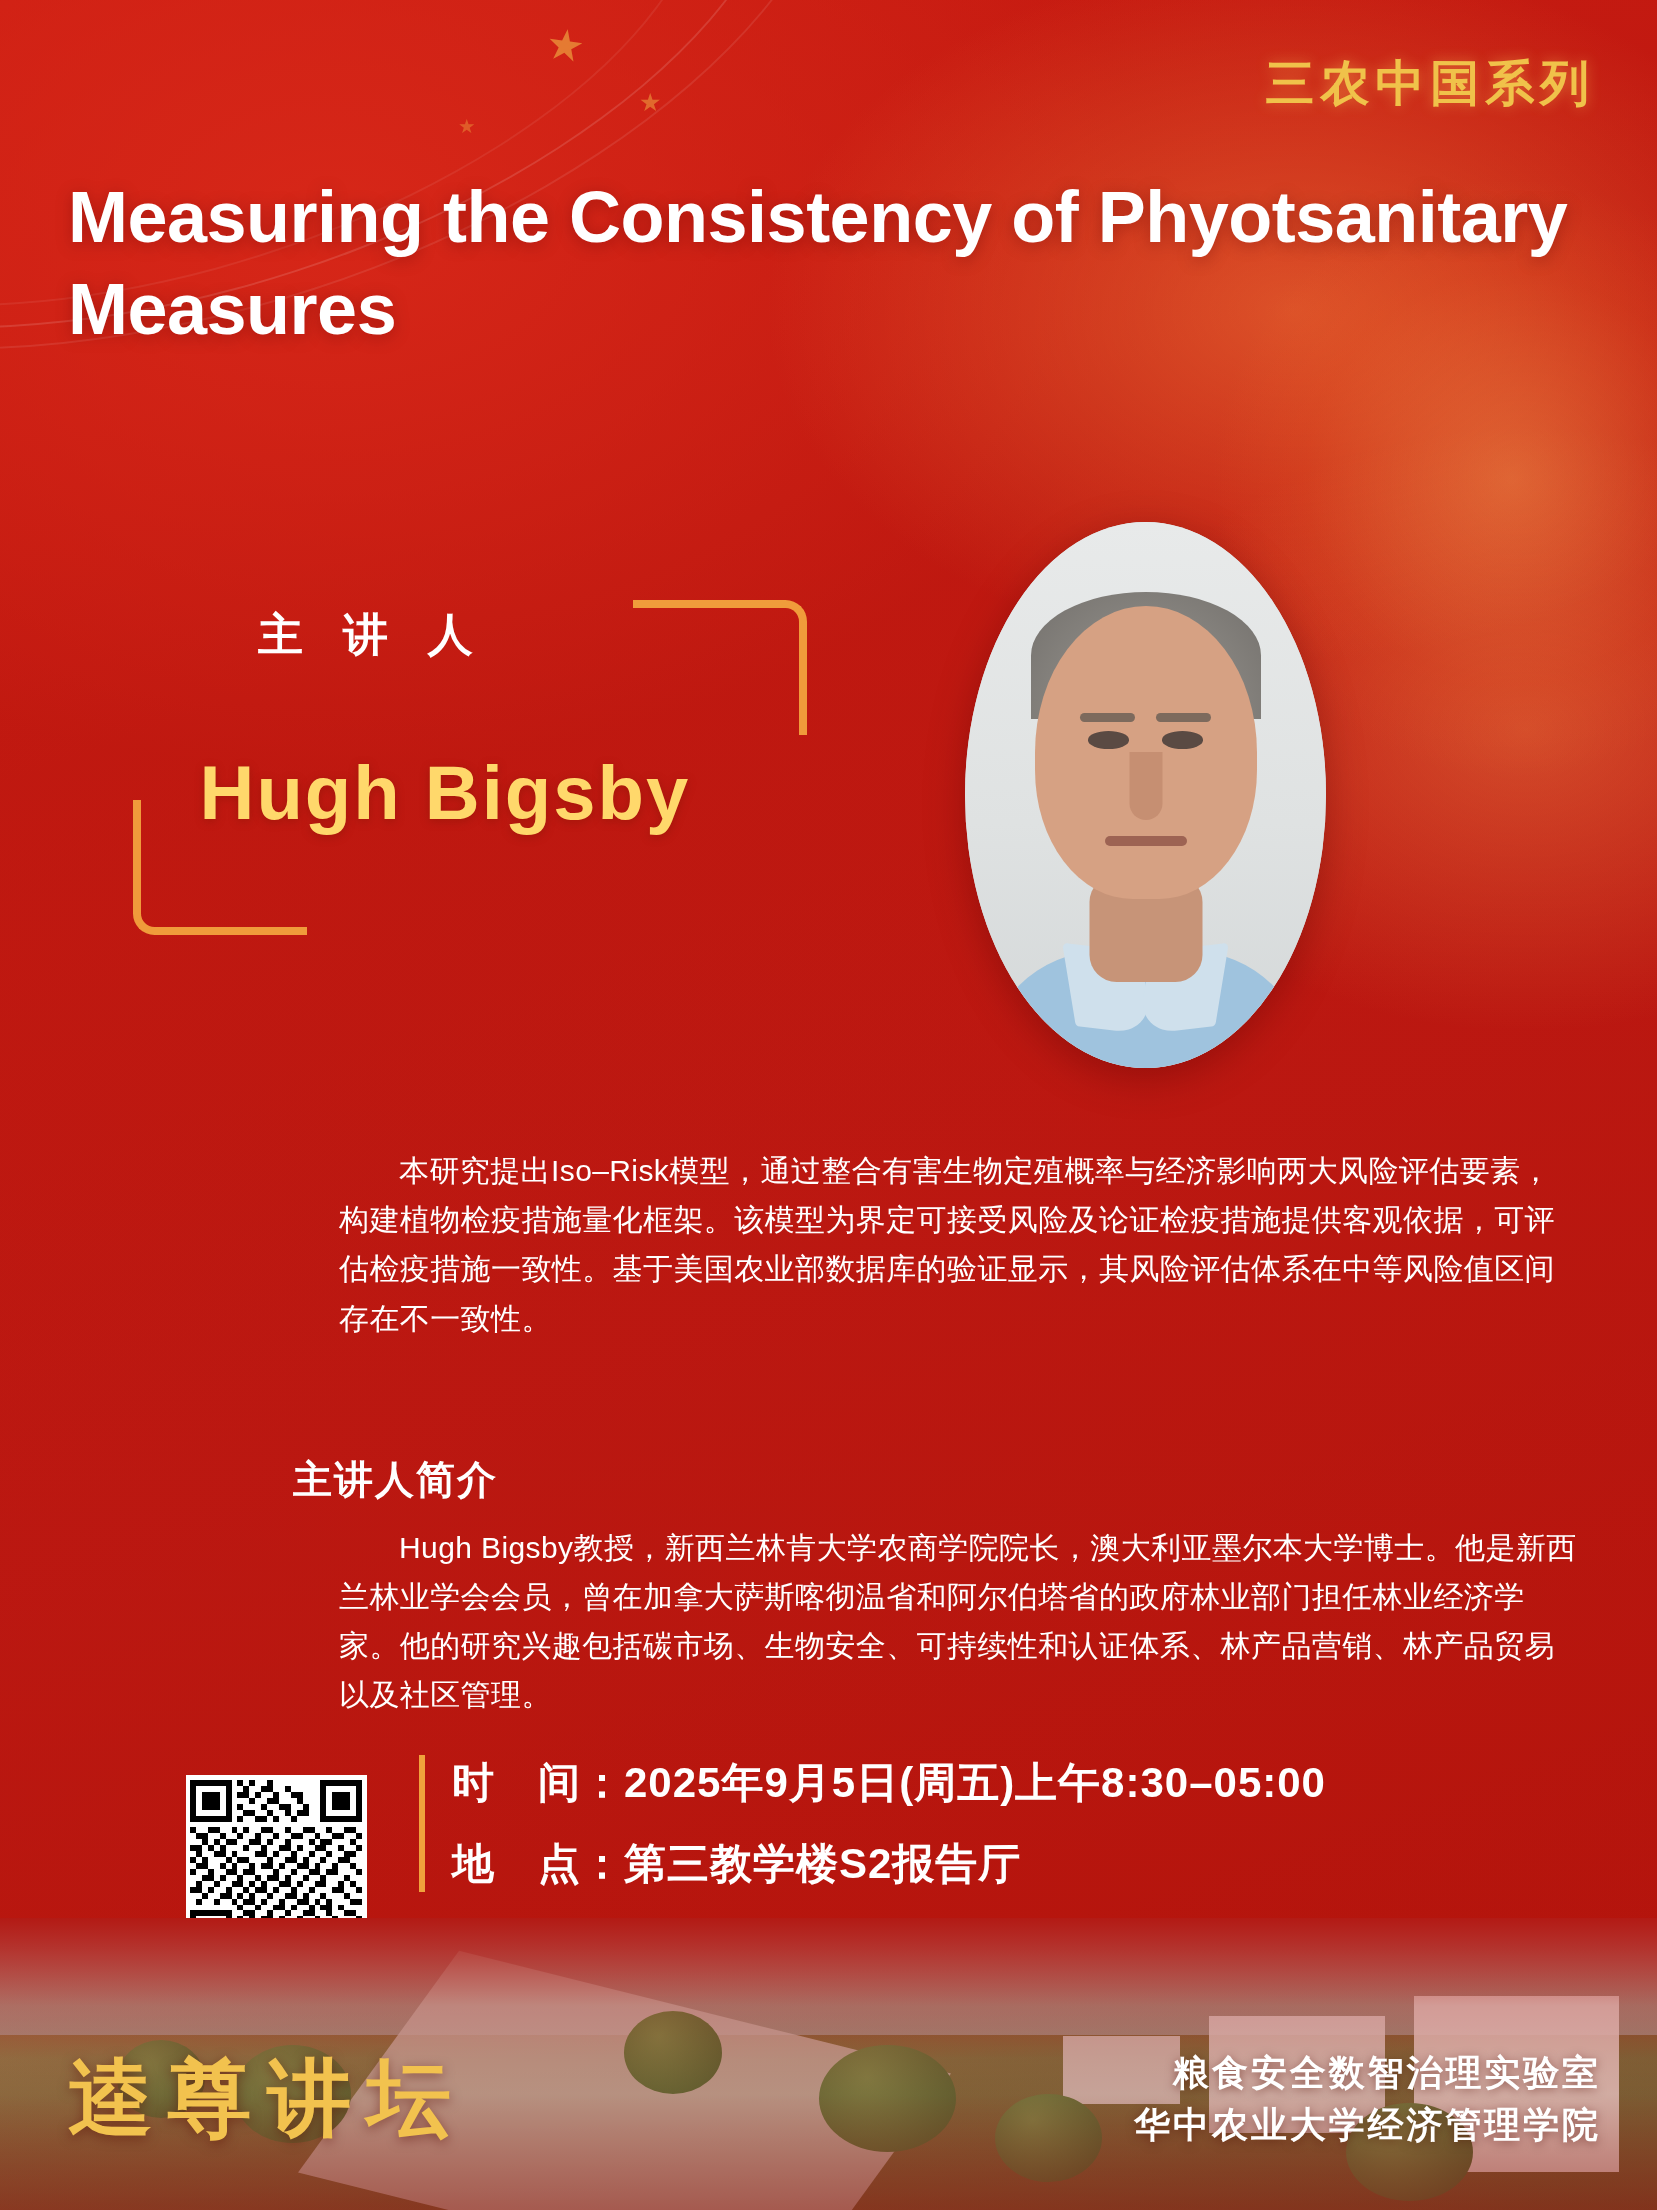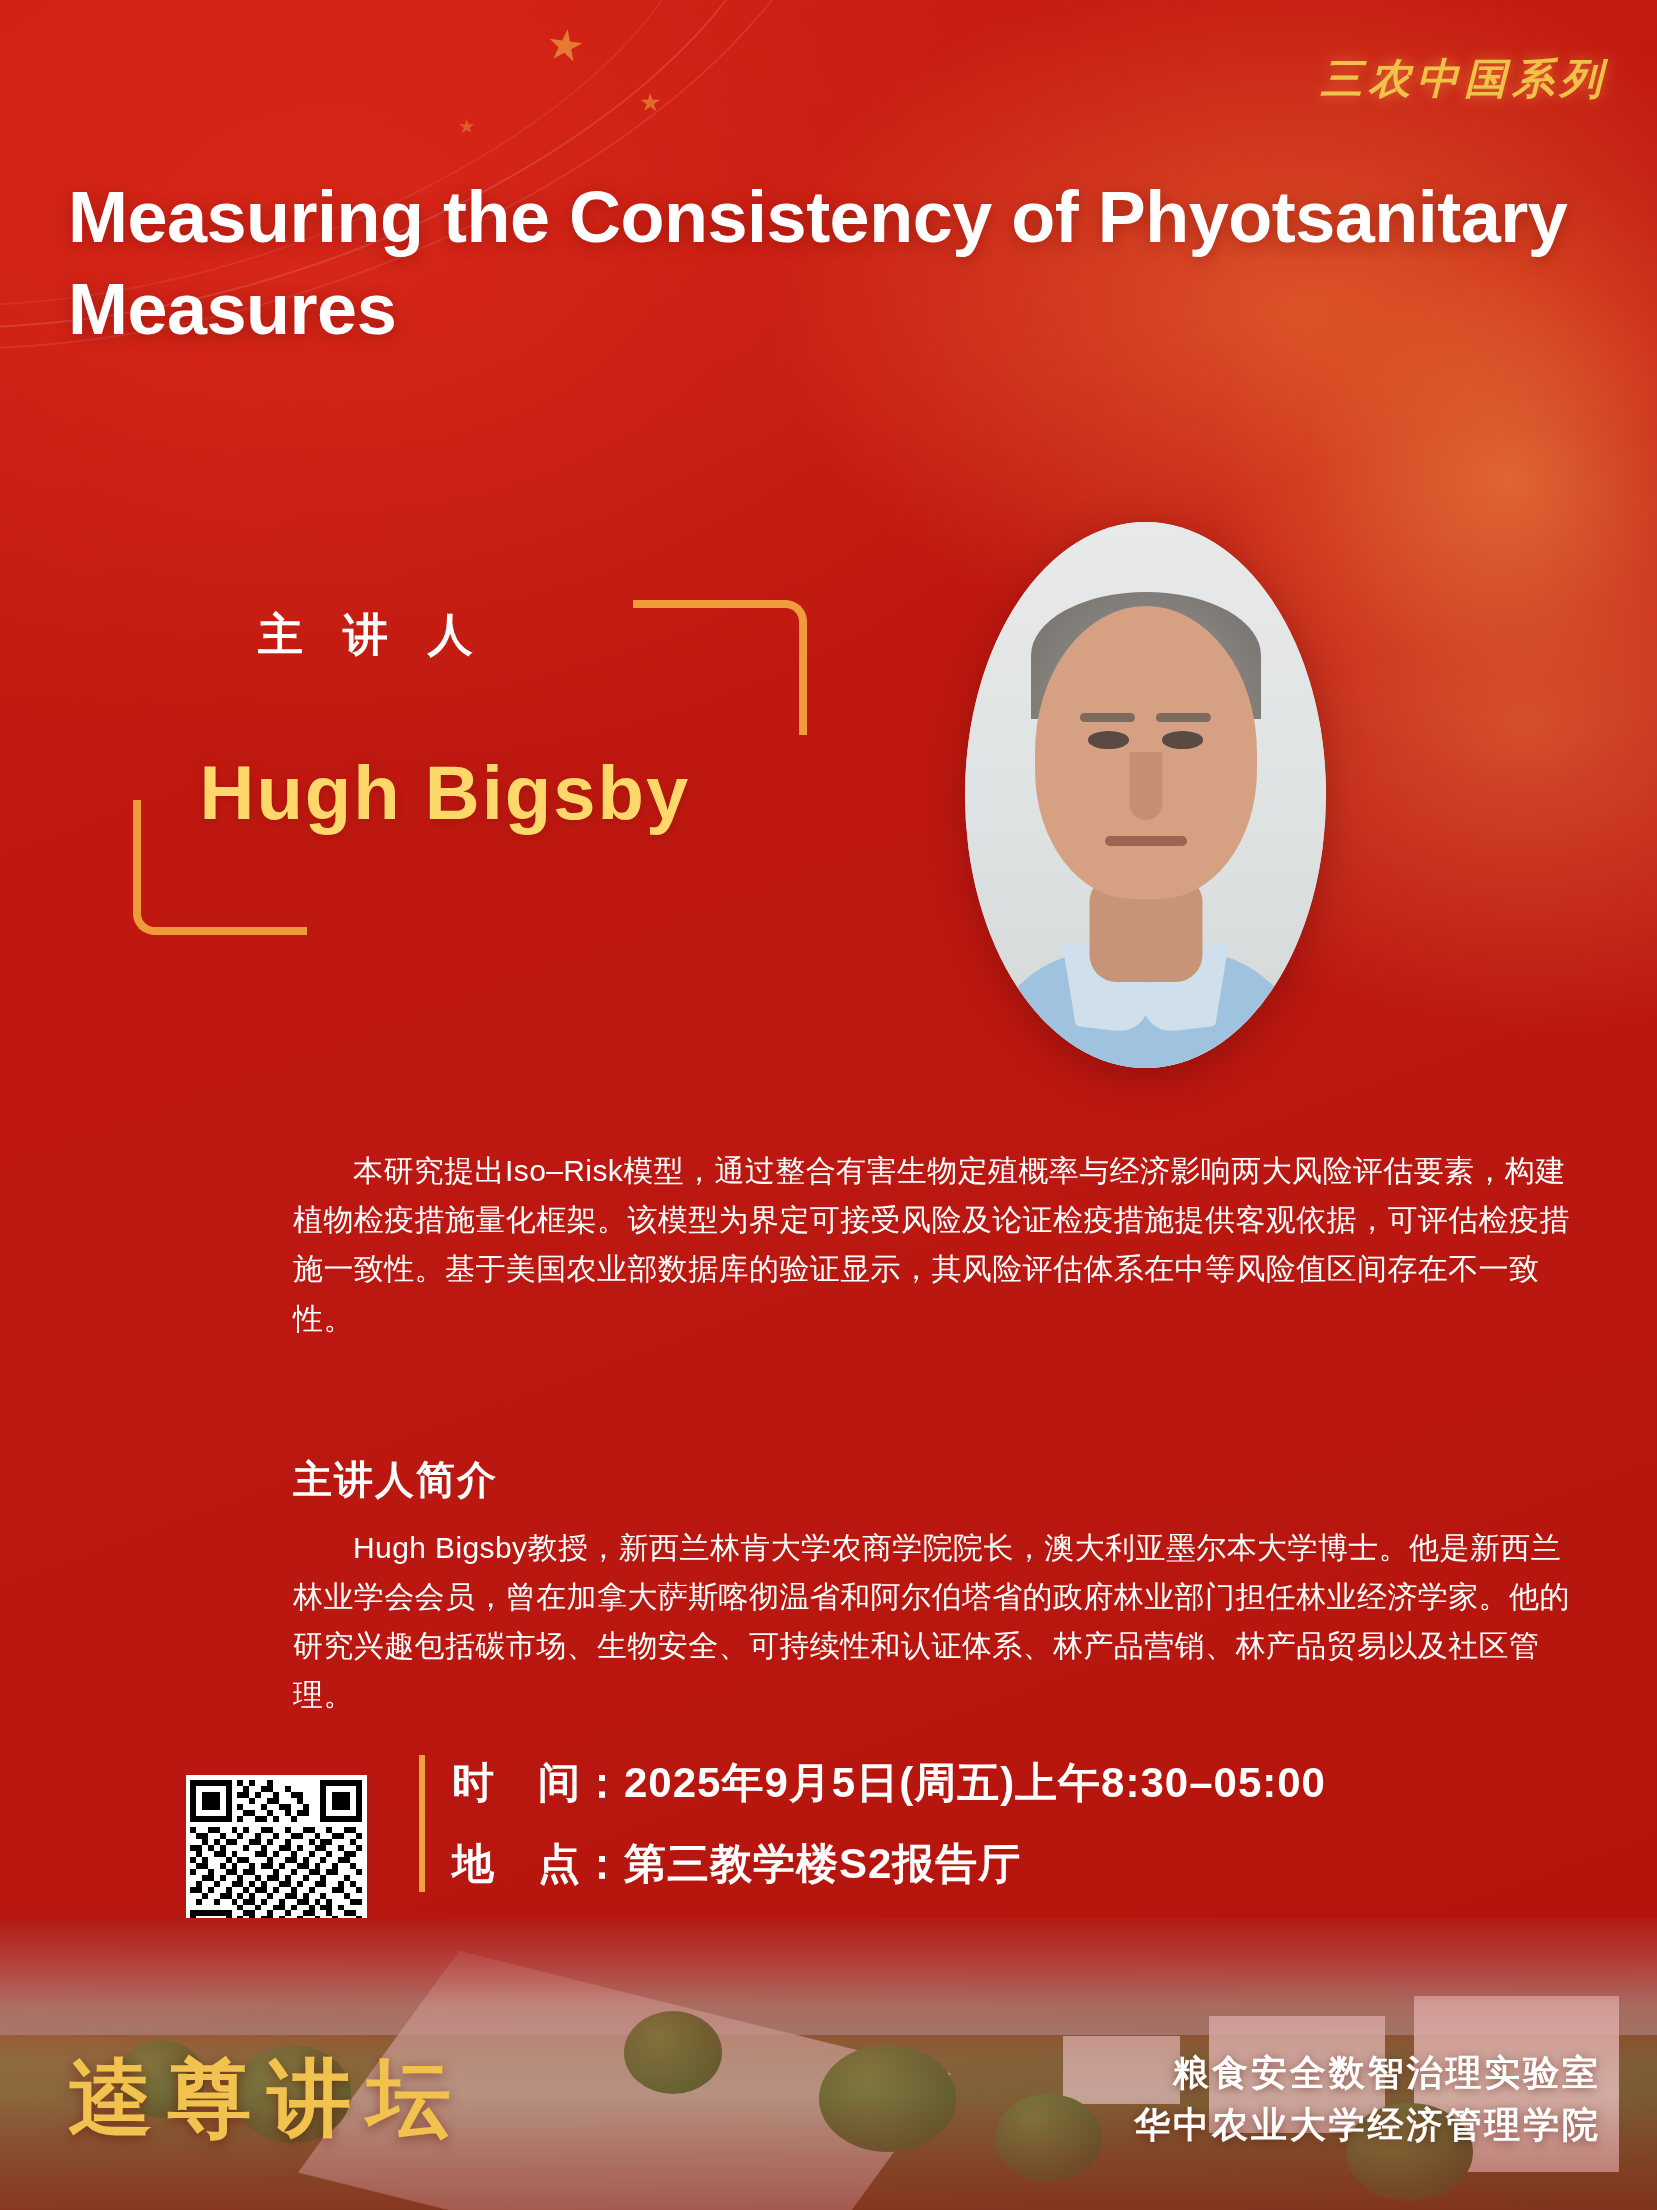--- a/index.html
+++ b/index.html
@@ -54,28 +54,27 @@
     opacity: 0.55;
     line-height: 1;
     pointer-events: none;
   }
   .star.s1 { left: 546px; top: 24.4px;  font-size: 43px; transform: rotate(8deg); }
   .star.s2 { left: 639px; top: 90px;  font-size: 25px; opacity: .45; }
   .star.s3 { left: 458px; top: 117px; font-size: 19.5px; opacity: .35; }
 
   .series-title {
     position: absolute;
-    right: 50px; top: 51px;
-    font-size: 42px;
+    right: 63px; top: 51px;
+    font-size: 49px;
     letter-spacing: 5.9px;
     font-weight: bold;
     color: #f0c24a;
     text-shadow: 0 0 13.7px rgba(255,200,90,0.45);
     font-family: "DejaVu Sans", "Liberation Sans", sans-serif;
-    font-style: italic;
   }
 
   .main-title {
     position: absolute;
     left: 0; right: 0; top: 171px;
     text-align: left;
     color: #ffffff;
     font-size: 72px;
     font-weight: bold;
     line-height: 1.28;
@@ -210,20 +209,21 @@
     font-size: 39px;
     font-weight: bold;
     letter-spacing: 2px;
     margin-bottom: 15.6px;
   }
   .sec-body {
     font-size: 30px;
     line-height: 1.64;
     text-indent: 2em;
     letter-spacing: 0.4px;
+    margin-left: 46px;
   }
   #section-abstract { top: 1146px; }
   #section-bio { top: 1453px; }
 
   
   .info {
     position: absolute;
     left: 419px; top: 1755px;
     padding-left: 27px;
     border-left: 6.8px solid #f0a23c;

